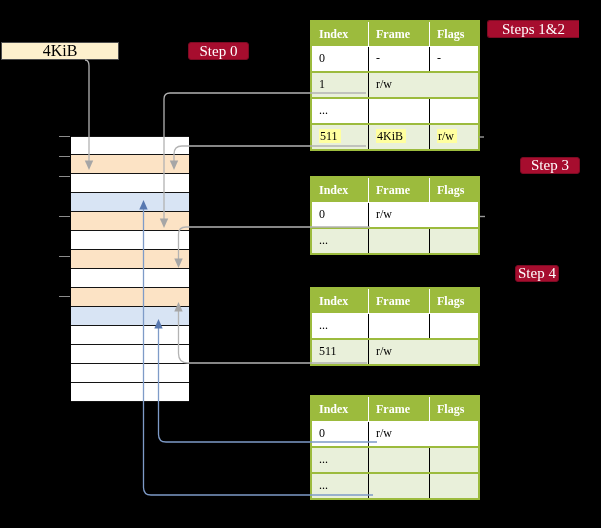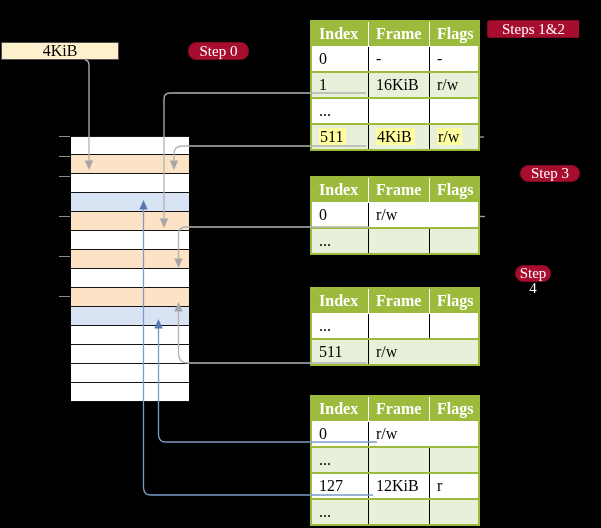--- a/index.html
+++ b/index.html
@@ -12,42 +12,42 @@
   
   .kib-box{
     position:absolute;left:1px;top:42px;width:118px;height:18px;
     background:#fdf0cd;border:1px solid #4d4d4d;
     text-align:center;font-size:16px;line-height:16px;color:#000;
   }
 
   
   .badge{
     position:absolute;background:#a60d2e;color:#fff;
-    font-size:15px;text-align:center;border-radius:8px;
+    font-size:15px;text-align:center;border-radius:3px;
     border:1px solid #7d0a23;
   }
   #badge-step0   {left:188px;top:42px; width:61px;height:18px;line-height:16px;}
   #badge-steps12 {left:487px;top:20px; width:92px;height:18px;line-height:16px;border-radius:3px 0 0 3px;border-right:none;}
-  #badge-step3   {left:520px;top:157px;width:60px;height:17px;line-height:15px;margin-top:8px;}
-  #badge-step4   {left:515px;top:265px;width:36px;height:17px;line-height:15px;}
+  #badge-step3   {left:520px;top:157px;width:60px;height:17px;line-height:15px;}
+  #badge-step4   {left:515px;top:265px;width:44px;height:17px;line-height:15px;}
 
   
   .memory{
     position:absolute;left:71px;top:136px;width:118px;z-index:1;
   }
   .mem-row{height:19px;border-bottom:1px solid #141414;}
   .mem-row:first-child{border-top:1px solid #141414;}
   .mem-row.white{background:#ffffff;}
   .mem-row.peach{background:#fce3c5;}
   .mem-row.blue {background:#d8e4f4;}
 
   
   .ptable{
     position:absolute;left:310px;width:170px;z-index:2;
-    border:2px solid #9cbb3d;background:#fff;font-size:16px;
+    border:2px solid #9cbb3d;background:#fff;font-size:12px;
   }
   #table-1{top:20px;}
   #table-2{top:176px;}
   #table-3{top:287px;}
   #table-4{top:395px;}
   .hrow{display:flex;background:#9cbb3d;color:#fff;font-weight:bold;
         height:25px;line-height:24px;border-bottom:1px solid #fff;}
   .hrow .cell + .cell{border-left:1px solid #fff;}
   .row{display:flex;height:24px;line-height:23px;color:#000;background:#fff;}
   .row + .row{border-top:2px solid #9cbb3d;height:26px;}
@@ -95,21 +95,20 @@
     <div class="cell c2">Frame</div>
     <div class="cell c3">Flags</div>
   </div>
   <div class="row">
     <div class="cell c1">0</div>
     <div class="cell c2">-</div>
     <div class="cell c3">-</div>
   </div>
   <div class="row tint">
     <div class="cell c1">1</div>
-    <div class="cell c2">16KiB</div>
     <div class="cell c3">r/w</div>
   </div>
   <div class="row">
     <div class="cell c1">...</div>
     <div class="cell c2"></div>
     <div class="cell c3"></div>
   </div>
   <div class="row tint">
     <div class="cell c1"><span class="hl">511</span></div>
     <div class="cell c2"><span class="hl">4KiB</span></div>
@@ -158,25 +157,20 @@
     <div class="cell c3">Flags</div>
   </div>
   <div class="row">
     <div class="cell c1">0</div>
     <div class="cell c3">r/w</div>
   </div>
   <div class="row tint">
     <div class="cell c1">...</div>
     <div class="cell c2"></div>
     <div class="cell c3"></div>
-  </div>
-  <div class="row">
-    <div class="cell c1">127</div>
-    <div class="cell c2">12KiB</div>
-    <div class="cell c3">r</div>
   </div>
   <div class="row tint">
     <div class="cell c1">...</div>
     <div class="cell c2"></div>
     <div class="cell c3"></div>
   </div>
 </div>
 
 <svg id="overlay" width="601" height="528">
 

